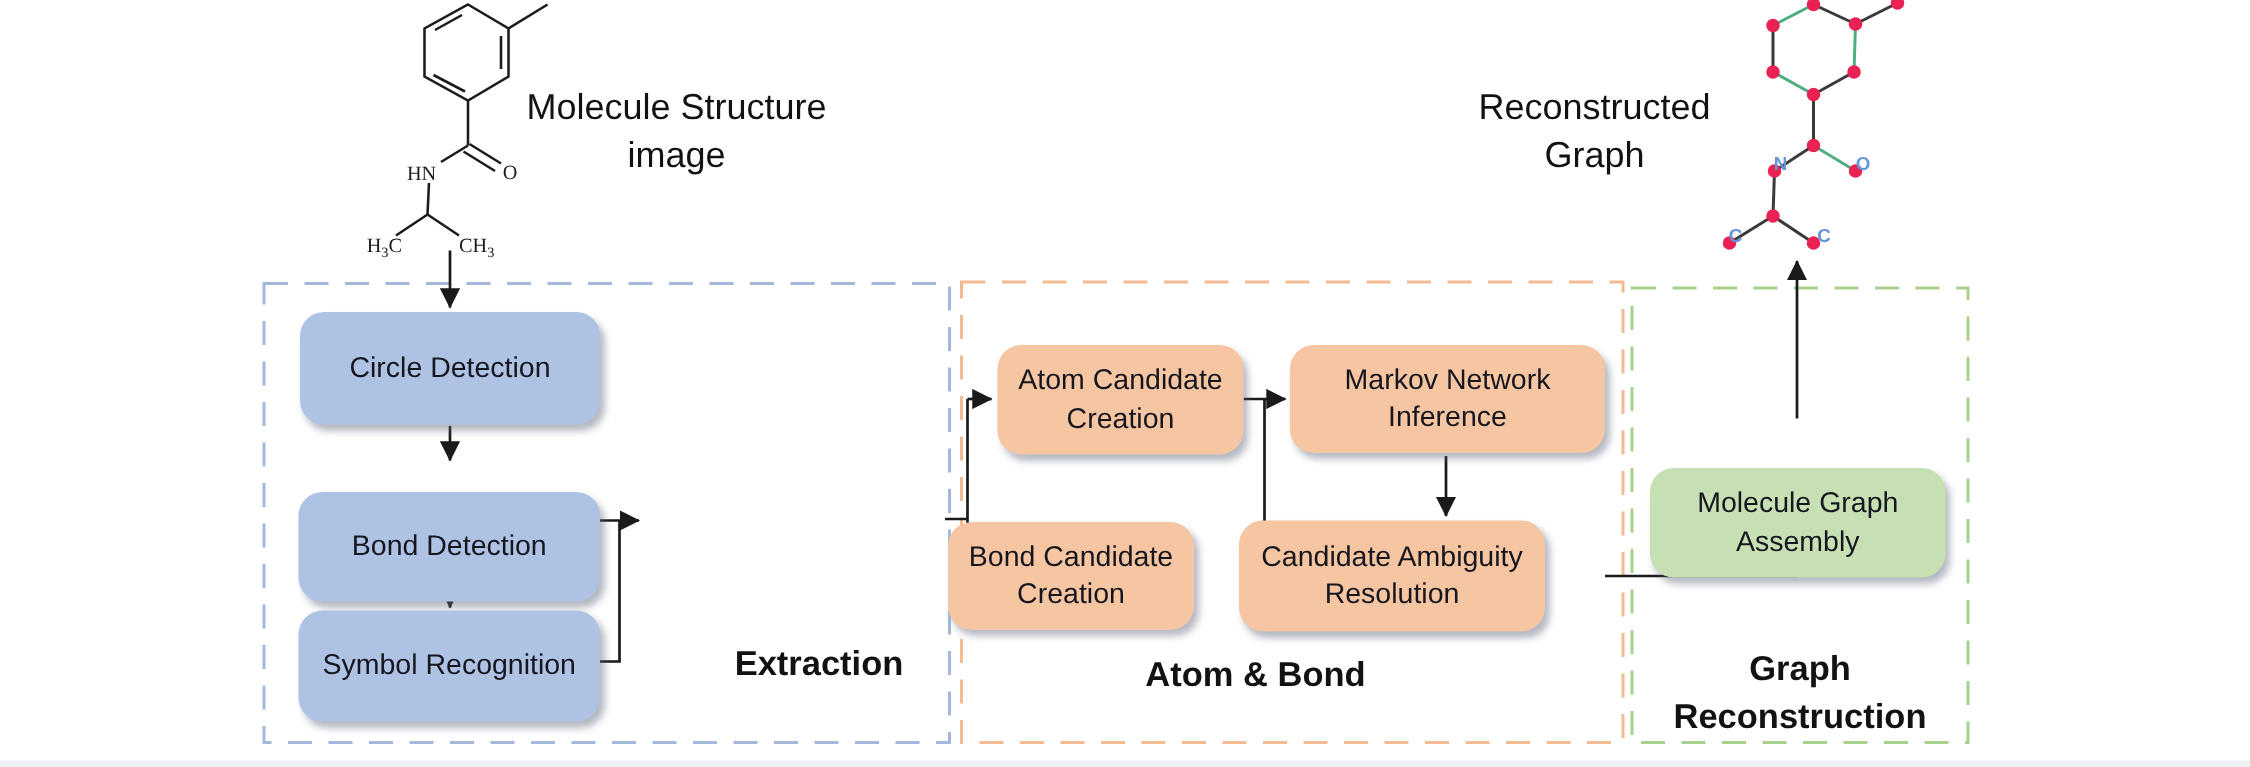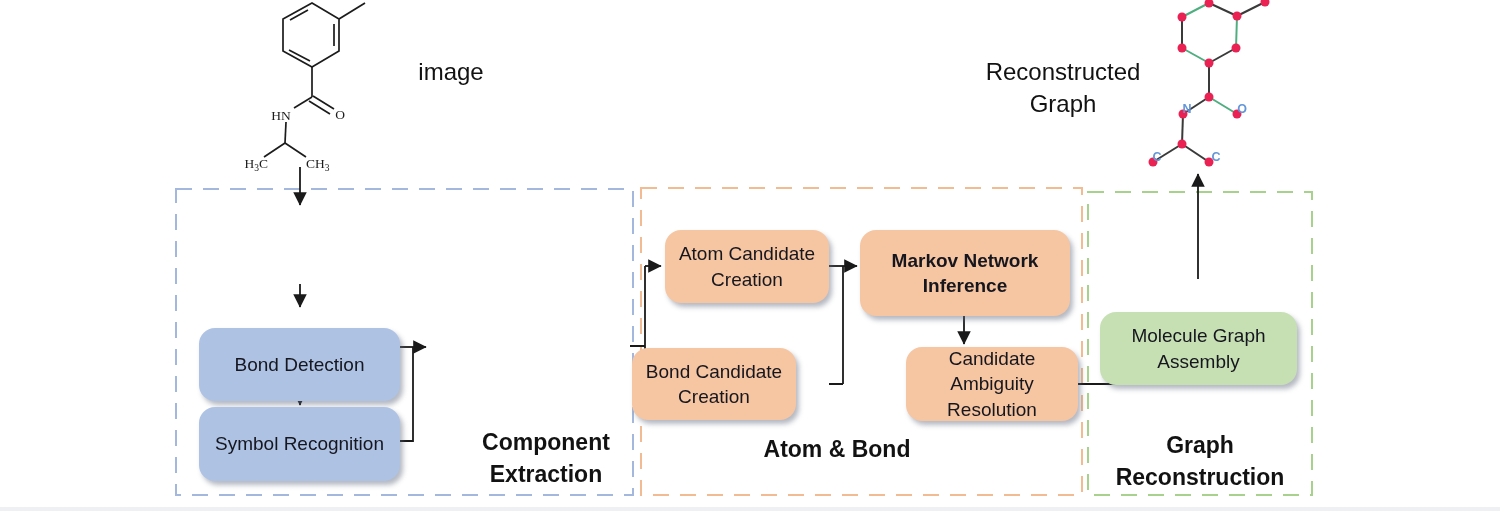--- a/index.html
+++ b/index.html
@@ -119,39 +119,40 @@
       <g stroke="none" fill="#6496d8">
         <text class="graph-letter" x="1187" y="113" text-anchor="middle">N</text>
         <text class="graph-letter" x="1242" y="113" text-anchor="middle">O</text>
         <text class="graph-letter" x="1157" y="161" text-anchor="middle">C</text>
         <text class="graph-letter" x="1216" y="161" text-anchor="middle">C</text>
       </g>
     </g>
   </svg>
 
   <div class="caption" style="left:331px;top:56px;width:240px;">
+    <div>Molecule Structure</div>
     <div>image</div>
   </div>
   <div class="caption" style="left:943px;top:56px;width:240px;">
     <div>Reconstructed</div>
     <div>Graph</div>
   </div>
 
+  <div class="flow-box blue" style="left:200px;top:208px;width:200px;height:75px;">Circle Detection</div>
   <div class="flow-box blue" style="left:199px;top:328px;width:201px;height:73px;">Bond Detection</div>
   <div class="flow-box blue" style="left:199px;top:407px;width:201px;height:74px;">Symbol Recognition</div>
 
   <div class="flow-box orange" style="left:665px;top:230px;width:164px;height:73px;">Atom Candidate Creation</div>
   <div class="flow-box orange" style="left:632px;top:348px;width:164px;height:72px;">Bond Candidate Creation</div>
-  <div class="flow-box orange" style="left:860px;top:230px;width:210px;height:86px;font-weight:bold;">Markov Network Inference</div>
-  <div class="flow-box orange" style="left:906px;top:347px;width:172px;height:74px;">Candidate Ambiguity Resolution</div>
+  <div class="flow-box orange" style="left:860px;top:230px;width:210px;height:72px;">Markov Network Inference</div>
+  <div class="flow-box orange" style="left:826px;top:347px;width:204px;height:74px;">Candidate Ambiguity Resolution</div>
 
   <div class="flow-box green" style="left:1100px;top:280px;width:197px;height:73px;margin-top:32px;">Molecule Graph Assembly</div>
 
   <div class="stage-label" style="left:436px;top:426px;width:220px;">
-    <div>Component</div>
     <div>Extraction</div>
   </div>
   <div class="stage-label" style="left:682px;top:433px;width:310px;">
     <div>Atom &amp; Bond</div>
   </div>
   <div class="stage-label" style="left:1090px;top:429px;width:220px;">
     <div>Graph</div>
     <div>Reconstruction</div>
   </div>
 

